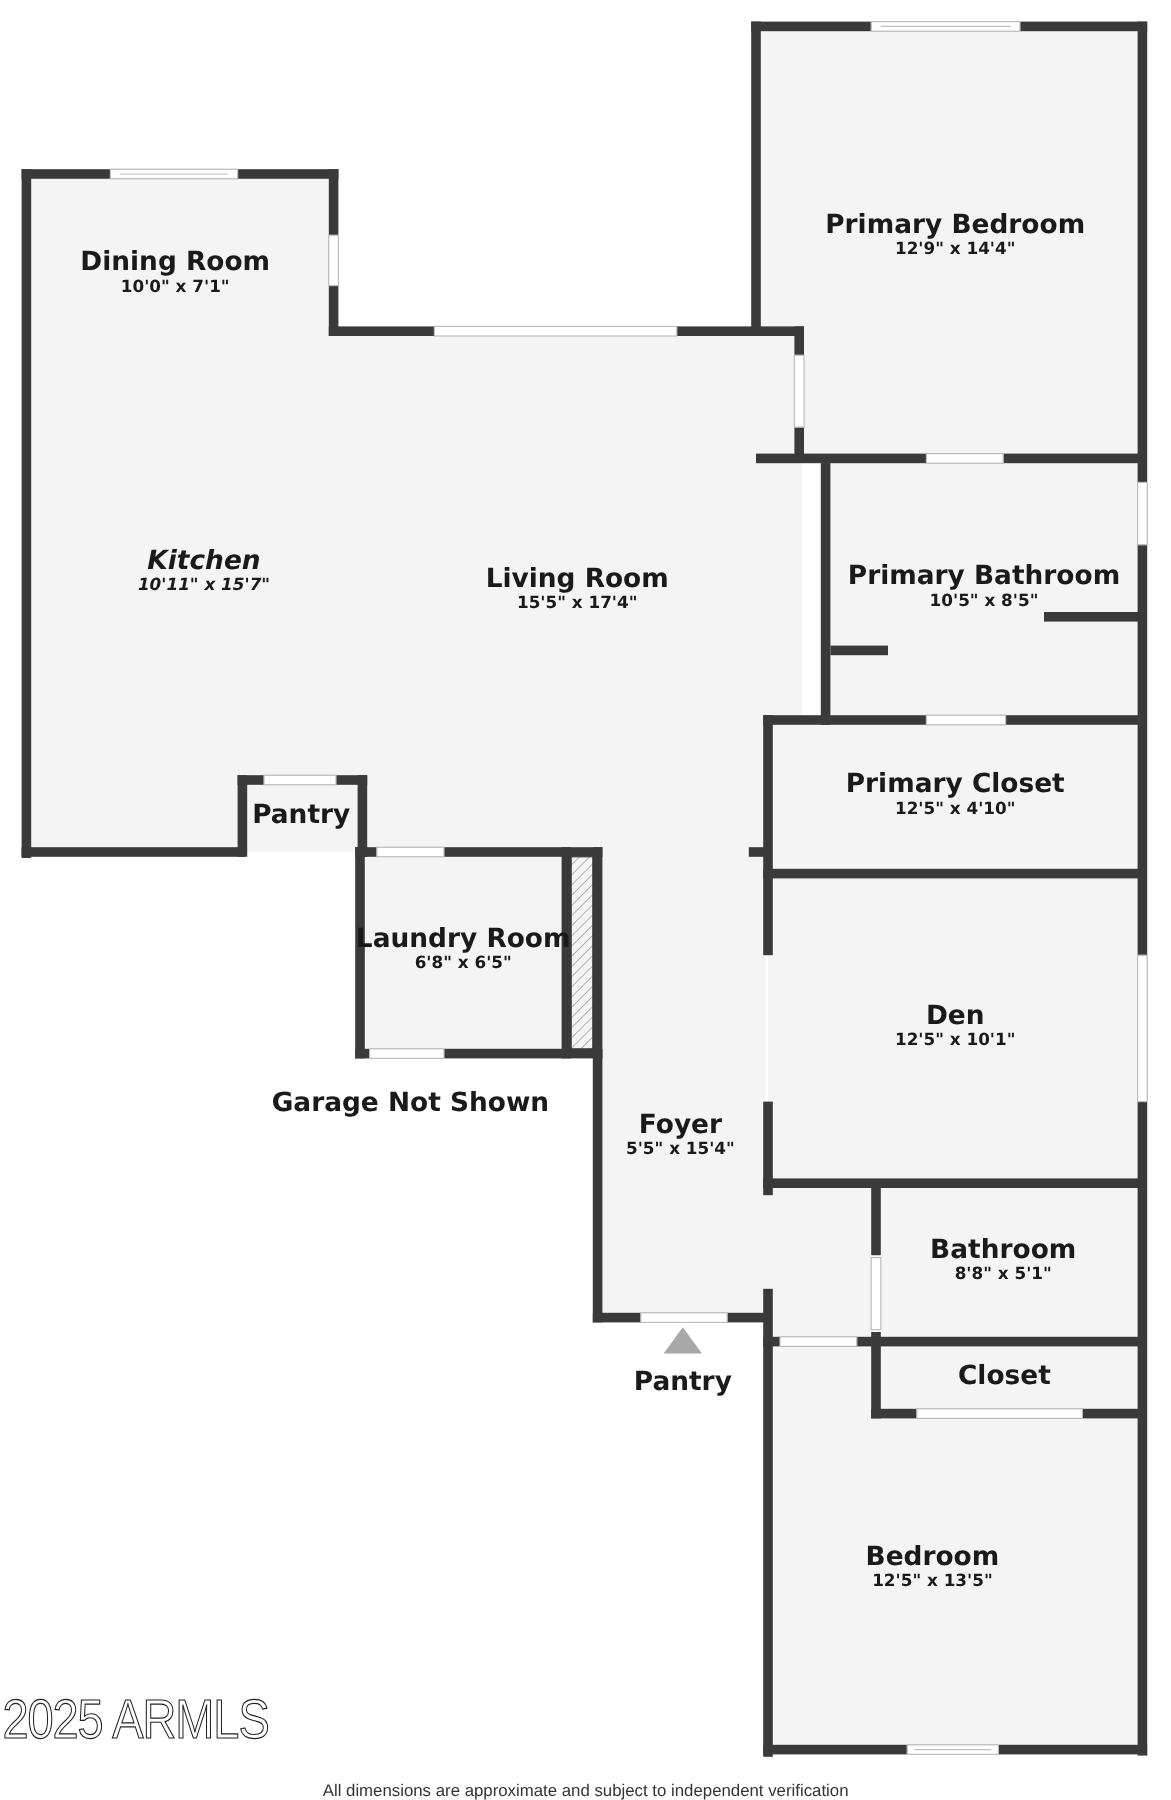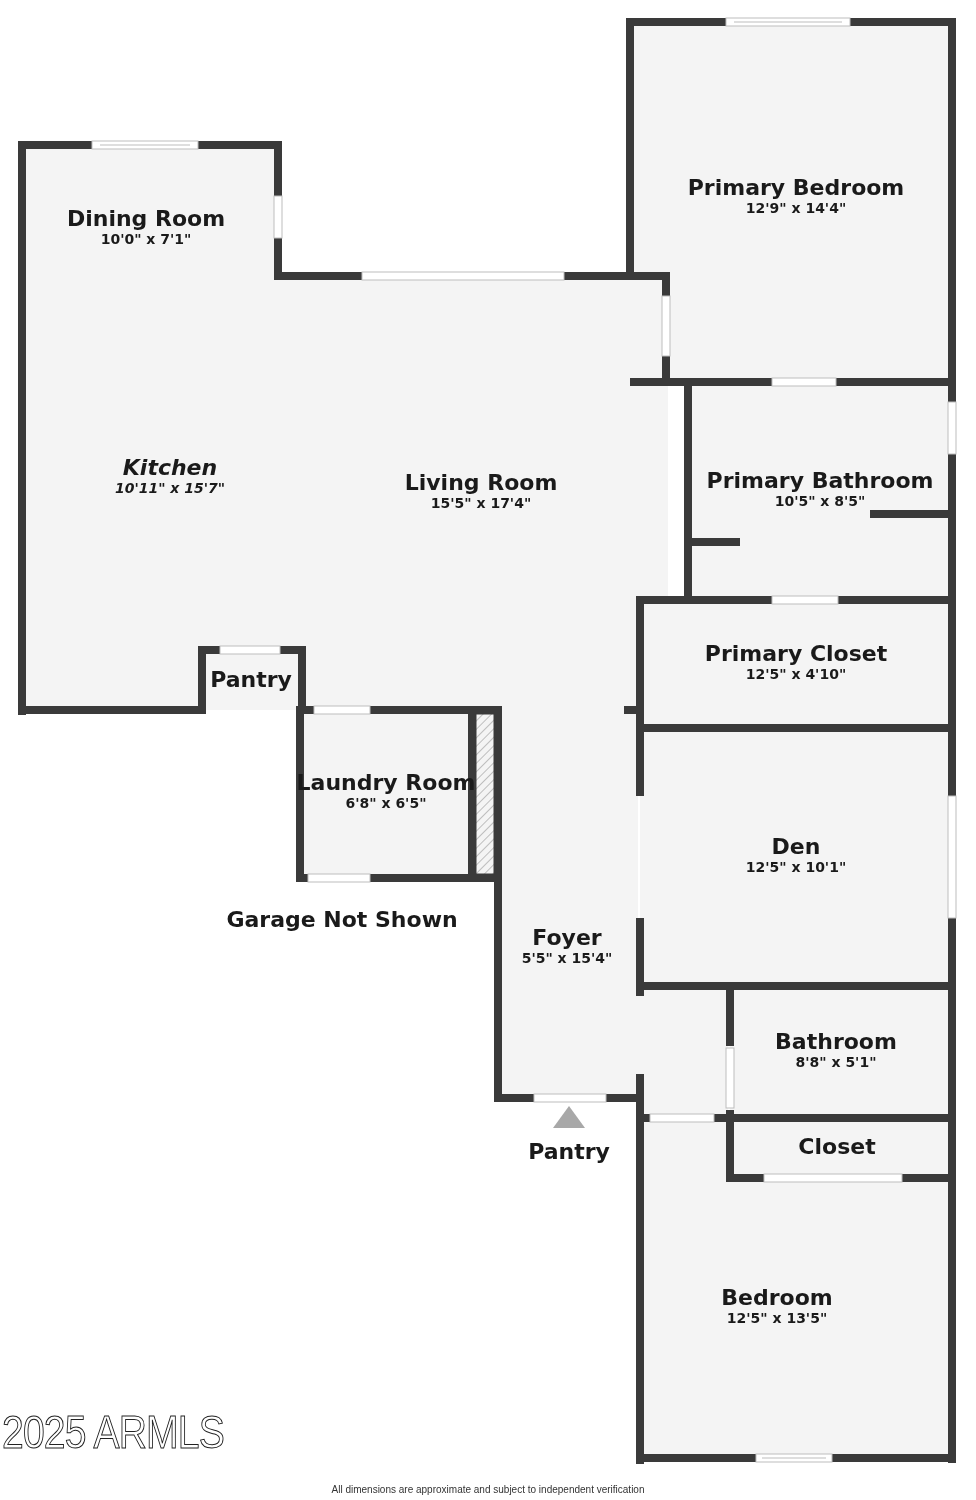--- a/index.html
+++ b/index.html
@@ -2,21 +2,21 @@
 <html><head>
 <meta charset="utf-8">
 <style>
   html, body { margin:0; padding:0; background:#ffffff; }
   body { width:976px; height:1500px; position:relative; overflow:hidden; font-family:"DejaVu Sans", sans-serif; }
   #plan { position:absolute; left:0; top:0; width:976px; height:1500px; }
   .lbl { position:absolute; transform:translateX(-50%); text-align:center; white-space:nowrap; color:#1a1a1a; }
   .lbl .name { display:block; font-weight:bold; font-size:22px; line-height:22px; }
   .lbl .dim { display:block; font-weight:bold; font-size:14px; line-height:18px; }
   .watermark { position:absolute; left:2px; top:1405px; font-family:"Liberation Sans", sans-serif; font-size:46px; font-weight:normal; color:#ffffff; -webkit-text-stroke:1px #222; letter-spacing:-1px; transform:scaleX(0.85); transform-origin:left top; }
-  .footer { position:absolute; left:0; width:976px; top:1484px; text-align:center; font-family:"Liberation Sans", sans-serif; font-size:10px; color:#333; }
+  .footer { position:absolute; left:0; width:976px; top:1484px; text-align:center; font-family:"Liberation Sans", sans-serif; font-size:14px; color:#333; }
 </style>
 </head>
 <body>
 
 <svg id="plan" viewBox="0 0 976 1500" xmlns="http://www.w3.org/2000/svg">
   <defs>
     <pattern id="hatch" width="6" height="6" patternUnits="userSpaceOnUse" patternTransform="rotate(45)">
       <rect width="6" height="6" fill="#f4f4f4"></rect>
       <line x1="0" y1="0" x2="0" y2="6" stroke="#999" stroke-width="1.2"></line>
     </pattern>

